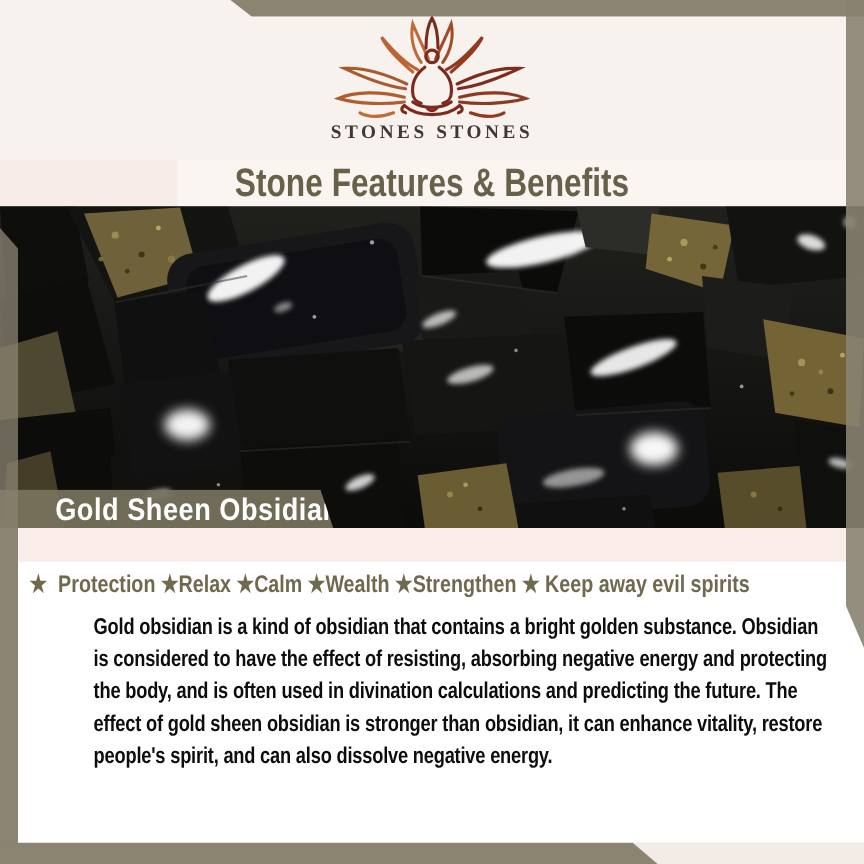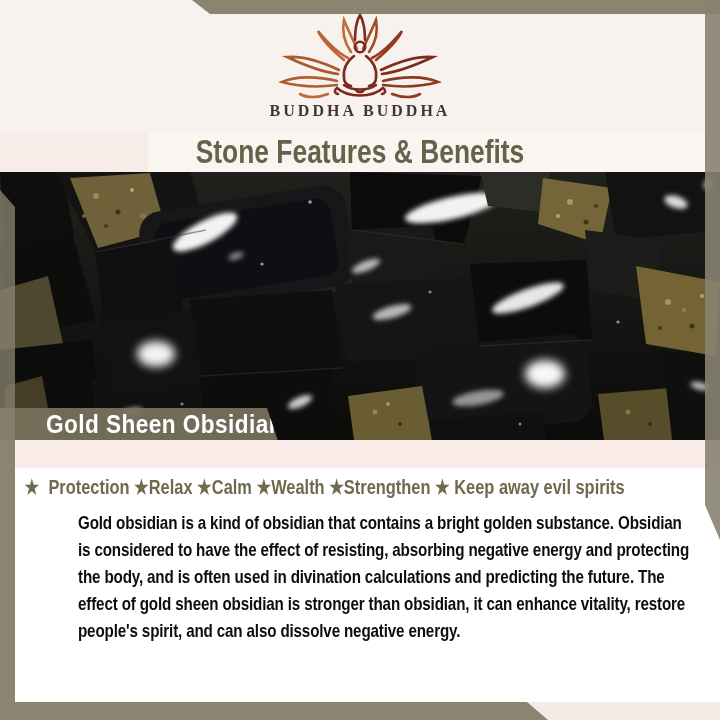--- a/index.html
+++ b/index.html
@@ -90,21 +90,21 @@
           <path d="M94,46 C86,52 83,60 84,68 C84,72 87,75 91,76"></path>
           <path d="M106,46 C114,52 117,60 116,68 C116,72 113,75 109,76"></path>
           <path d="M84,75 C92,81 108,81 116,75"></path>
           <path d="M77,78 C88,88 112,88 123,78"></path>
           <path d="M77,78 C74,80 74,83 78,84"></path>
           <path d="M123,78 C126,80 126,83 122,84"></path>
           <path d="M96,80 C98,83 102,83 104,80"></path>
         </g>
       </g>
     </svg>
-    <div class="brand-name">BUDDHA BUDDHA</div>
+    <div class="brand-name">STONES STONES</div>
   </div>
 
   <div class="title-strip">
     <div class="title-box"></div>
   </div>
   <div class="section-title">Stone Features &amp; Benefits</div>
 
   <div class="photo">
     <svg viewBox="0 0 720 268" preserveAspectRatio="none">
       <defs>

